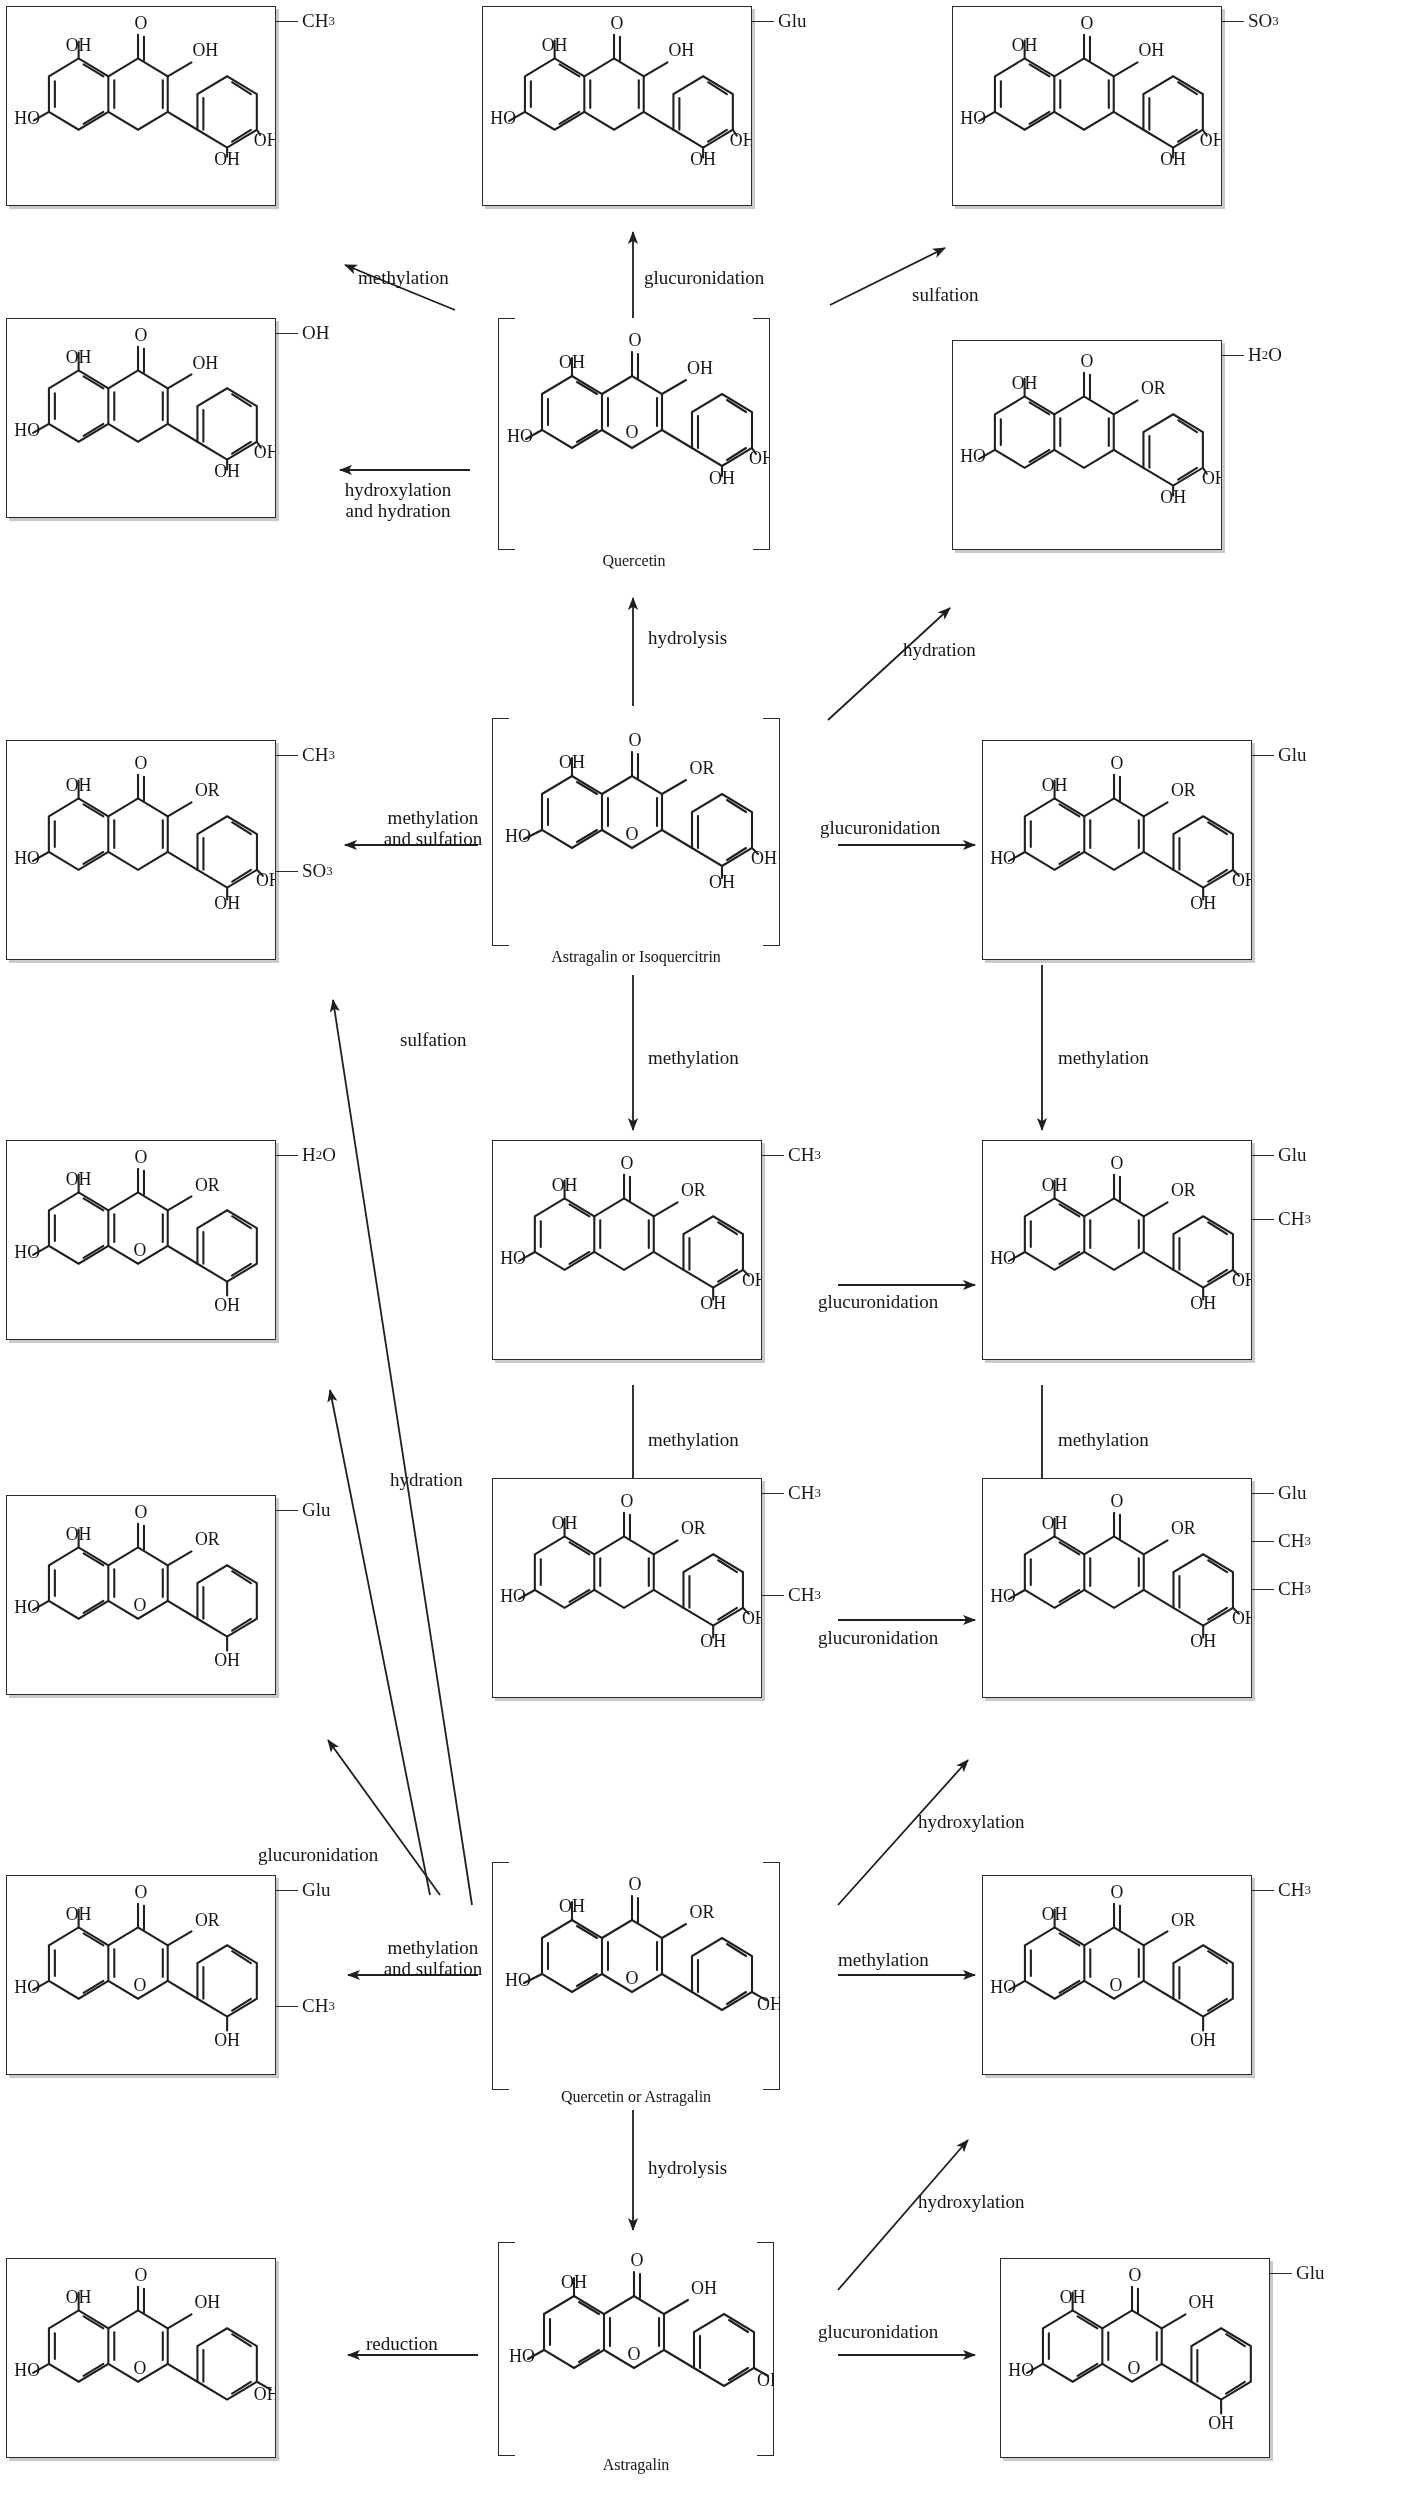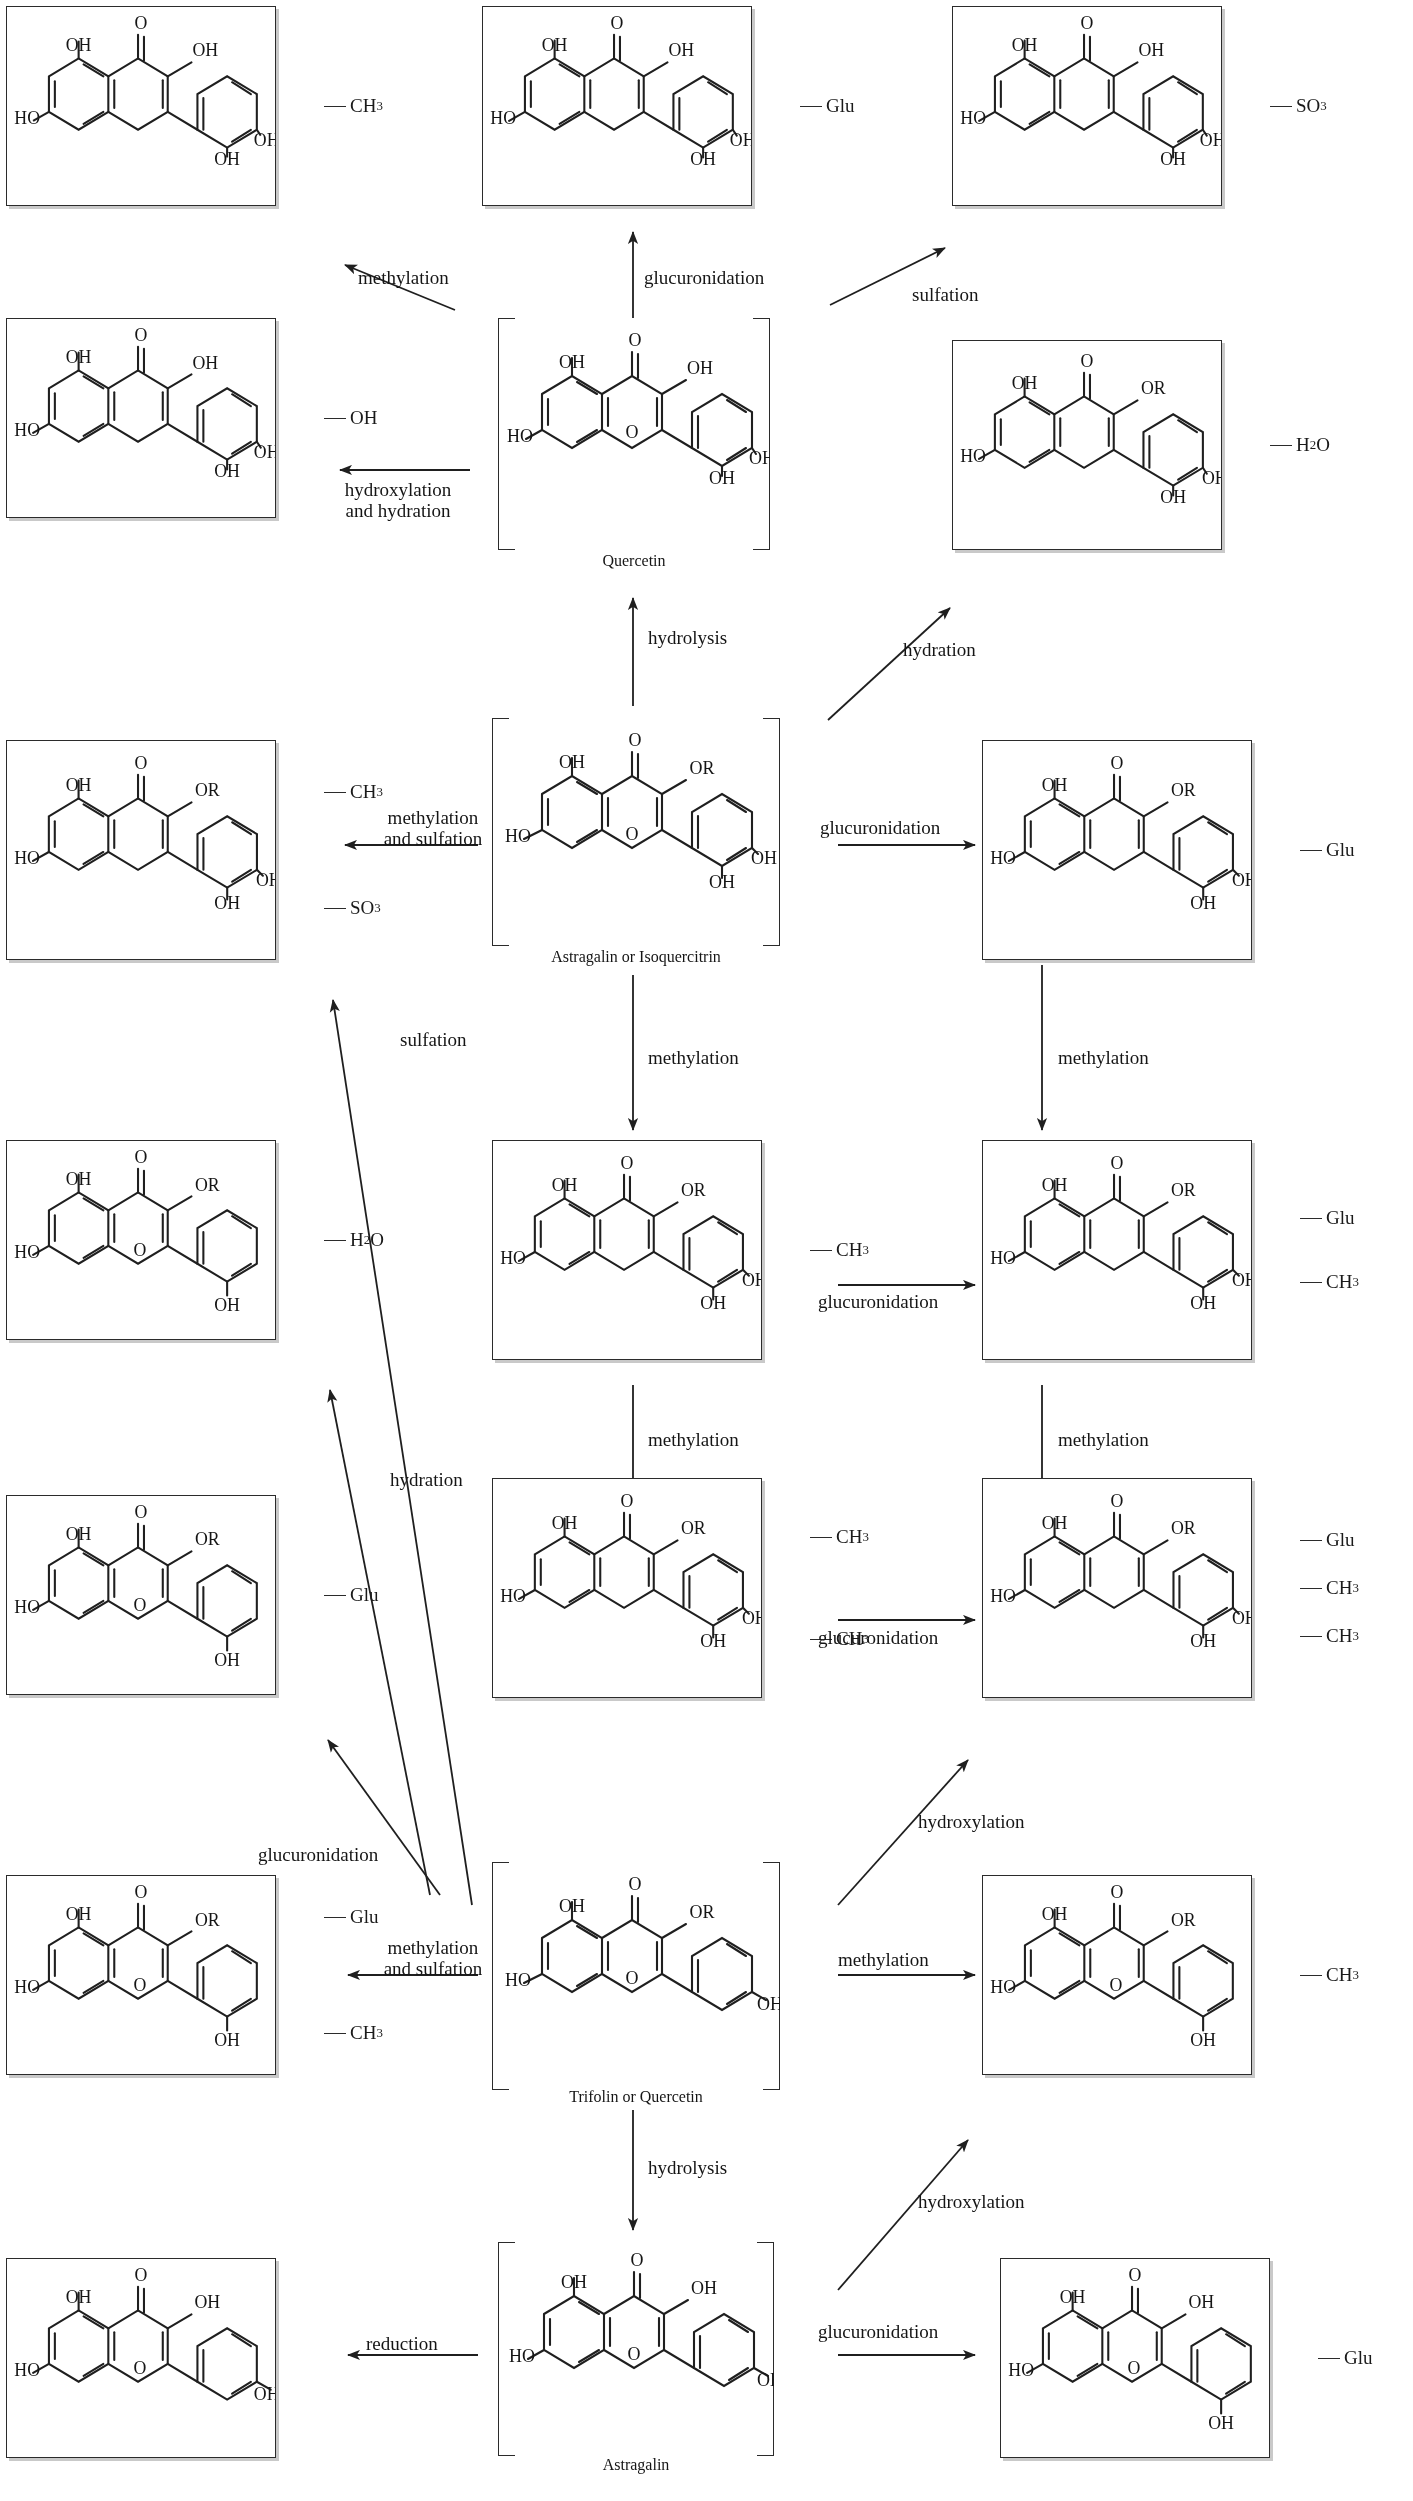--- a/index.html
+++ b/index.html
@@ -48,22 +48,21 @@
     font-size:16px;
     white-space:nowrap;
     color:#151515;
   }
 
   
   .subs{
     position:absolute;
     display:flex;
     flex-direction:column;
-    justify-content:center;
-    margin-left:48px;
+    justify-content:flex-start;
   }
   .sub{
     display:flex;
     align-items:center;
     height:30px;
     white-space:nowrap;
     font-size:19px;
   }
   .sub .tick{
     display:inline-block;
@@ -895,21 +894,21 @@
           <text x="80" y="50">OH</text>
           <text x="143" y="28">O</text>
           <text x="210" y="56">OR</text>
           <text x="26" y="124">HO</text>
           <text x="140" y="122">O</text>
           <text x="278" y="148">OH</text>
         </g>
       </svg>
     </div>
   </div>
-  <div class="caption" style="left:492px;top:2088px;width:288px;">Trifolin or Quercetin</div>
+  <div class="caption" style="left:492px;top:2088px;width:288px;">Quercetin or Astragalin</div>
 
   <div class="box" style="left:982px;top:1875px;width:270px;height:200px;">
     <div class="struct">
       <svg viewBox="0 0 270 200" preserveAspectRatio="xMidYMid meet">
         <g stroke="#1f1f1f" stroke-width="2.1" fill="none" stroke-linecap="round">
           <path d="M42,70 L72,52 L102,70 L102,106 L72,124 L42,106 Z"></path>
           <path d="M48,75 L48,101"></path>
             <path d="M77,58 L97,70"></path>
             <path d="M77,118 L97,106"></path>
           <path d="M102,70 L132,52 L162,70 L162,106 L132,124 L102,106"></path>

